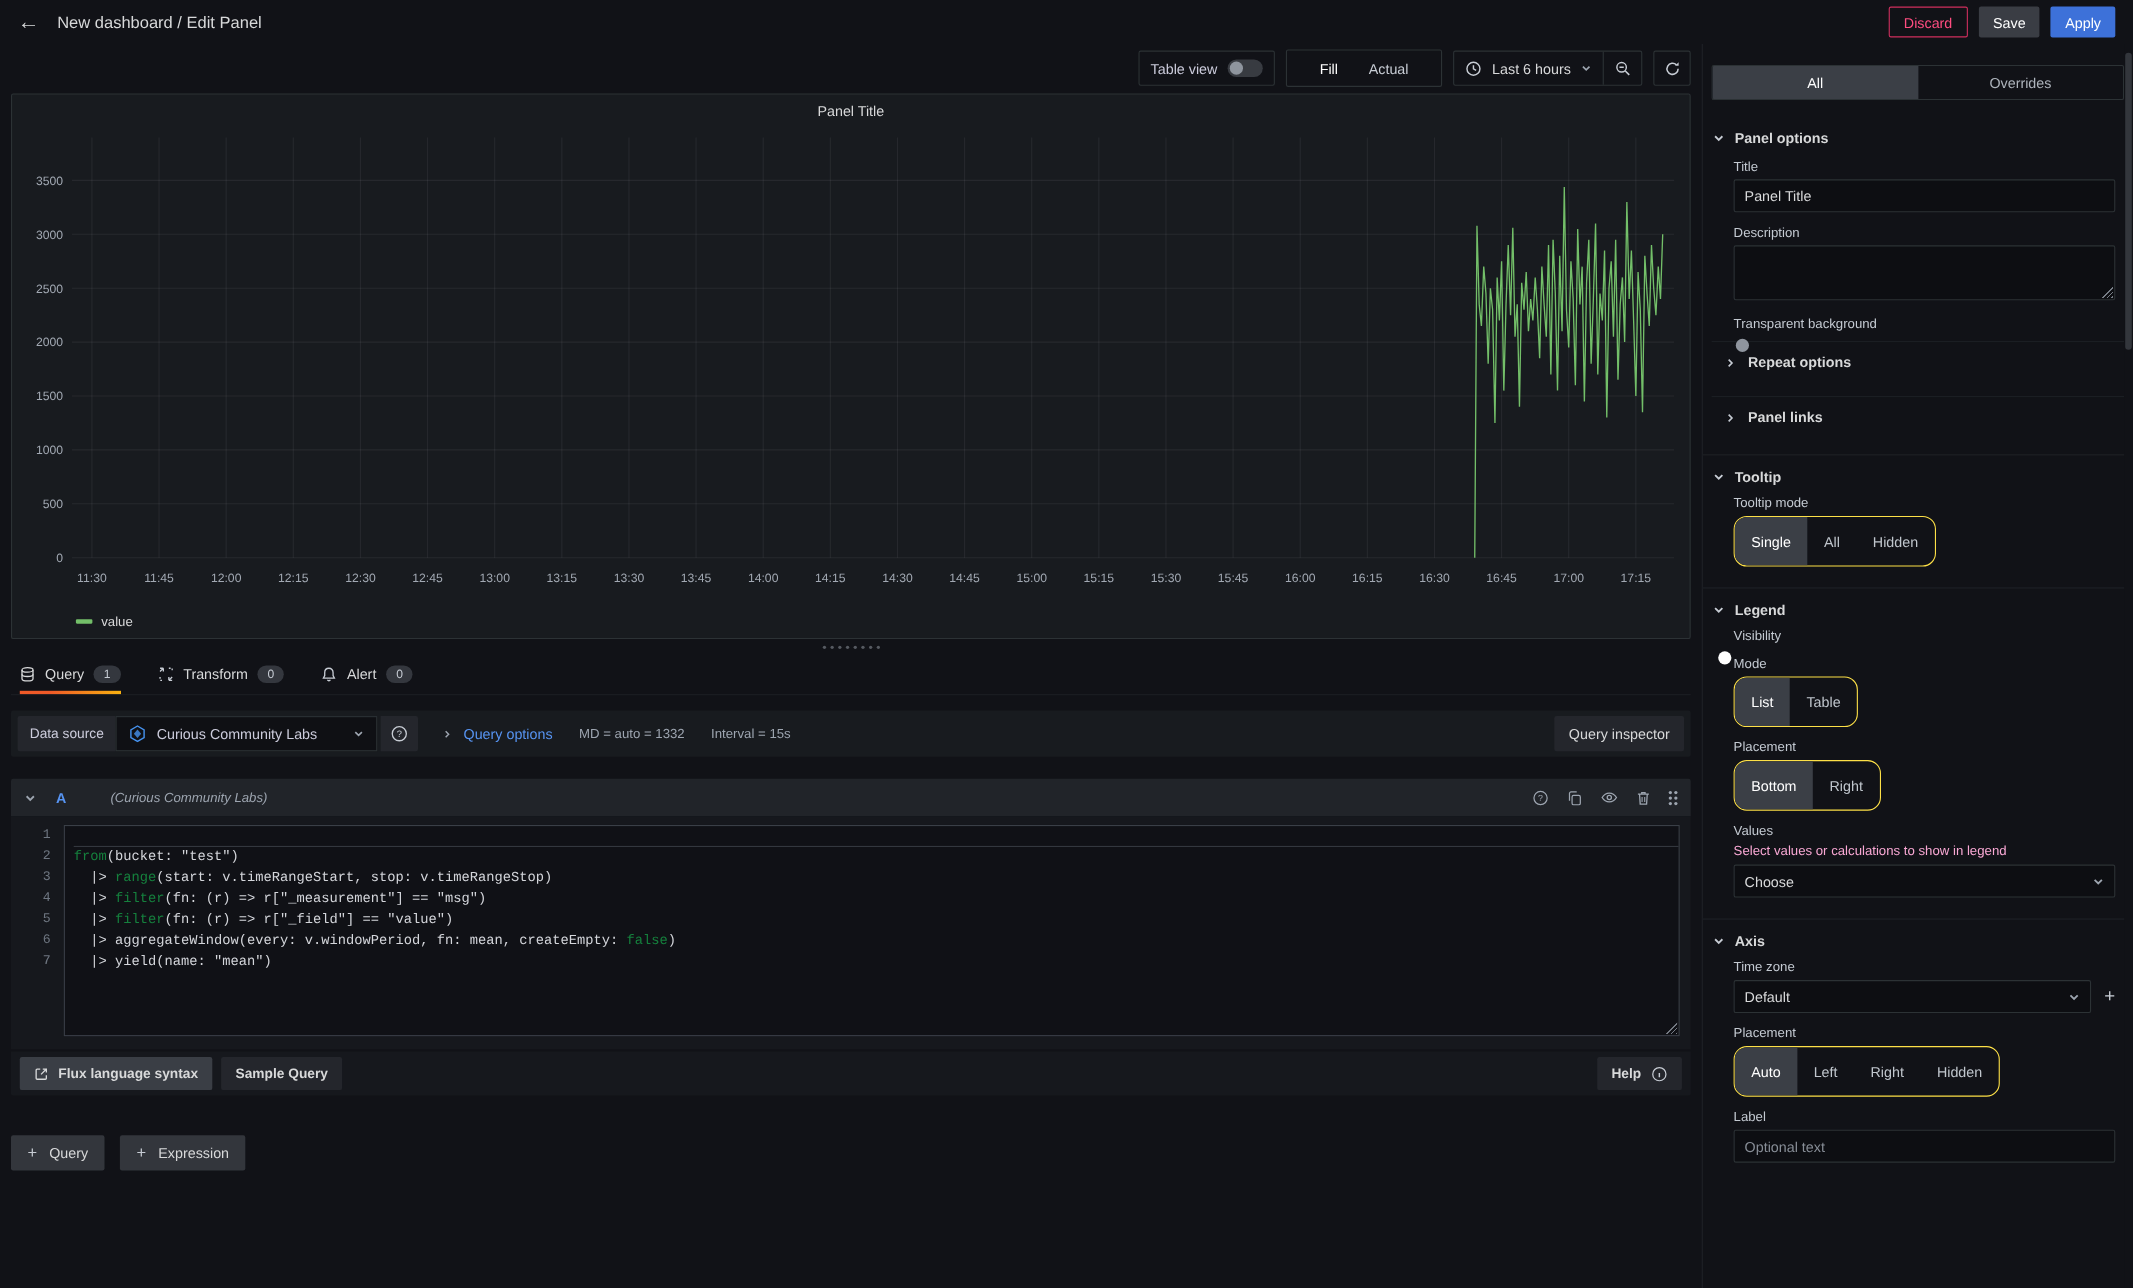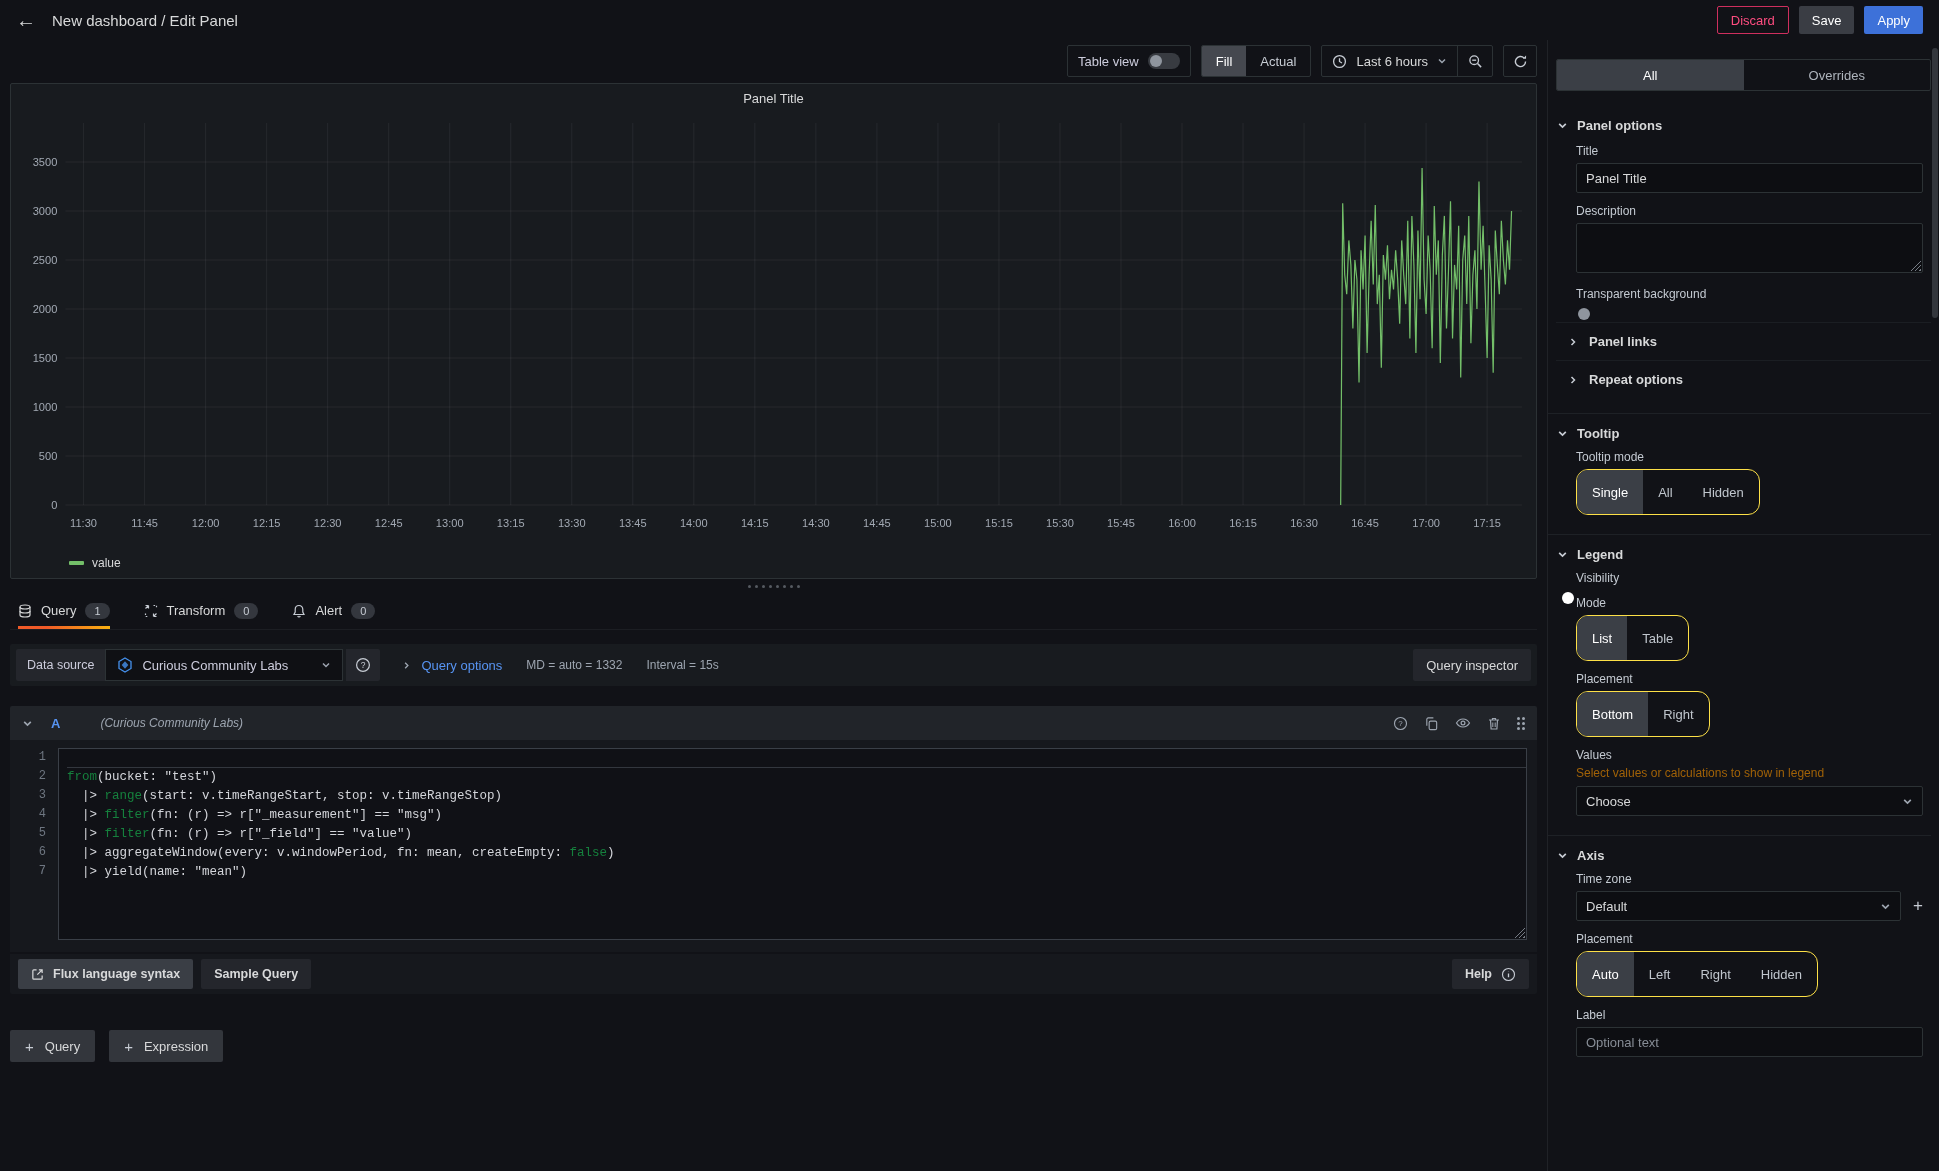--- a/index.html
+++ b/index.html
@@ -17,21 +17,21 @@
   .btn-save{background:#3a3d44;color:#fff}
   .btn-apply{background:#3d71d9;color:#fff}
 
   .main{display:flex;height:1131px}
   .left{flex:1;display:flex;flex-direction:column;padding:0 10px;min-width:0}
 
   
   .panel-toolbar{display:flex;justify-content:flex-end;align-items:center;gap:10px;margin:5px 0 6px}
   .ctl{height:32px;border:1px solid #2c3235;border-radius:2px;display:flex;align-items:center;background:#111217}
   .chip{padding:0 10px;gap:9px}
-  .seg{overflow:hidden;padding:0}
+  .seg{overflow:hidden;padding:16px}
   .seg .opt{padding:0 14px;height:100%;display:flex;align-items:center;color:#c7ccd4;font-weight:500;cursor:pointer}
   .seg .opt.sel{background:#45484f;color:#fff}
   .toggle{width:32px;height:16px;border-radius:9px;background:#383b41;position:relative;cursor:pointer;flex:0 0 auto}
   .toggle .knob{width:12px;height:12px;border-radius:50%;background:#8f959e;position:absolute;top:2px;left:2px}
   .toggle.on{background:#3d71d9}
   .toggle.on .knob{left:auto;right:2px;background:#fff}
   .icon-btn{width:34px;justify-content:center;cursor:pointer}
   .group{display:flex}
   .group .cell{border-right:1px solid #2c3235}
   .group .cell:last-child{border-right:none}
@@ -107,21 +107,21 @@
   .sb-search input{background:transparent;border:none;outline:none;color:#d8d9da;font-family:inherit;font-size:13px;flex:1}
   .sb-search input::placeholder{color:#878d96}
   .sb-tabs{margin:13px 8px 0;display:flex;height:32px;border:1px solid #2c3235;border-radius:2px;overflow:hidden}
   .sb-tab{flex:1;display:flex;align-items:center;justify-content:center;color:#aeb4bc;cursor:pointer}
   .sb-tab.sel{background:#3b3f46;color:#fff;font-weight:500}
   .section{border-top:1px solid #1e2126;margin-top:15px;padding-top:9px}
   .section.first{border-top:none}
   .sec-header{display:flex;align-items:center;gap:9px;padding:3px 9px;font-weight:700;color:#d8d9da;font-size:13px;cursor:pointer}
   .sec-body{padding:0 16px 4px 28px}
   .fld-label{font-size:12px;font-weight:500;color:#c4cad2;margin:11px 0 5px}
-  .fld-desc{font-size:12px;color:#a16207;margin:-1px 0 6px}
+  .fld-desc{font-size:12px;color:#f9a8d4;margin:-1px 0 6px}
   .input,.selectbox{height:30px;border:1px solid #2c3235;background:#0d0e12;display:flex;align-items:center;padding:0 9px;color:#d8d9da;border-radius:2px}
   .input input{background:transparent;border:none;outline:none;color:#d8d9da;font-family:inherit;font-size:13px;width:100%}
   .input input::placeholder{color:#878d96}
   .textarea{height:50px;border:1px solid #2c3235;background:#0d0e12;position:relative;border-radius:2px}
   .selectbox{justify-content:space-between;cursor:pointer}
   .radio-group{display:inline-flex;border:1px solid #fde047;border-radius:12px;height:46px;overflow:hidden}
   .radio-opt{padding:0 15px;display:flex;align-items:center;color:#c0c6cd;font-weight:500;cursor:pointer}
   .radio-opt.sel{background:#3b3f46;color:#fff}
   .collapse-row{display:flex;align-items:center;gap:11px;padding:11px 0 11px 12px;font-weight:700;color:#d8d9da;border-top:1px solid #1b1e23;margin-left:8px;margin-right:8px;cursor:pointer;font-size:13px}
   .collapse-row.last{margin-bottom:2px}
@@ -450,31 +450,31 @@
         <div class="input">
           <input type="text" value="Panel Title" style="">
         </div>
         <div class="fld-label">Description</div>
         <div class="textarea">
           <span class="resize-corner"></span>
         </div>
         <div class="fld-label" style="margin-top:14px">Transparent background</div>
         <span class="toggle"><span class="knob"></span></span>
       </div>
+      <div class="collapse-row last">
+        <svg width="10" height="10" viewBox="0 0 10 10">
+            <path d="M3.5 2 6.5 5 3.5 8" fill="none" stroke="#c7ccd4" stroke-width="1.5"></path>
+          </svg>
+        <span>Repeat options</span>
+      </div>
       <div class="collapse-row" style="margin-top:12px">
         <svg width="10" height="10" viewBox="0 0 10 10">
             <path d="M3.5 2 6.5 5 3.5 8" fill="none" stroke="#c7ccd4" stroke-width="1.5"></path>
           </svg>
         <span>Panel links</span>
-      </div>
-      <div class="collapse-row last">
-        <svg width="10" height="10" viewBox="0 0 10 10">
-            <path d="M3.5 2 6.5 5 3.5 8" fill="none" stroke="#c7ccd4" stroke-width="1.5"></path>
-          </svg>
-        <span>Repeat options</span>
       </div>
     </div>
 
     <div class="section">
       <div class="sec-header">
         <svg width="11" height="11" viewBox="0 0 10 10">
             <path d="M2 3.5 5 6.5 8 3.5" fill="none" stroke="#c7ccd4" stroke-width="1.5"></path>
           </svg>
         <span>Tooltip</span>
       </div>

